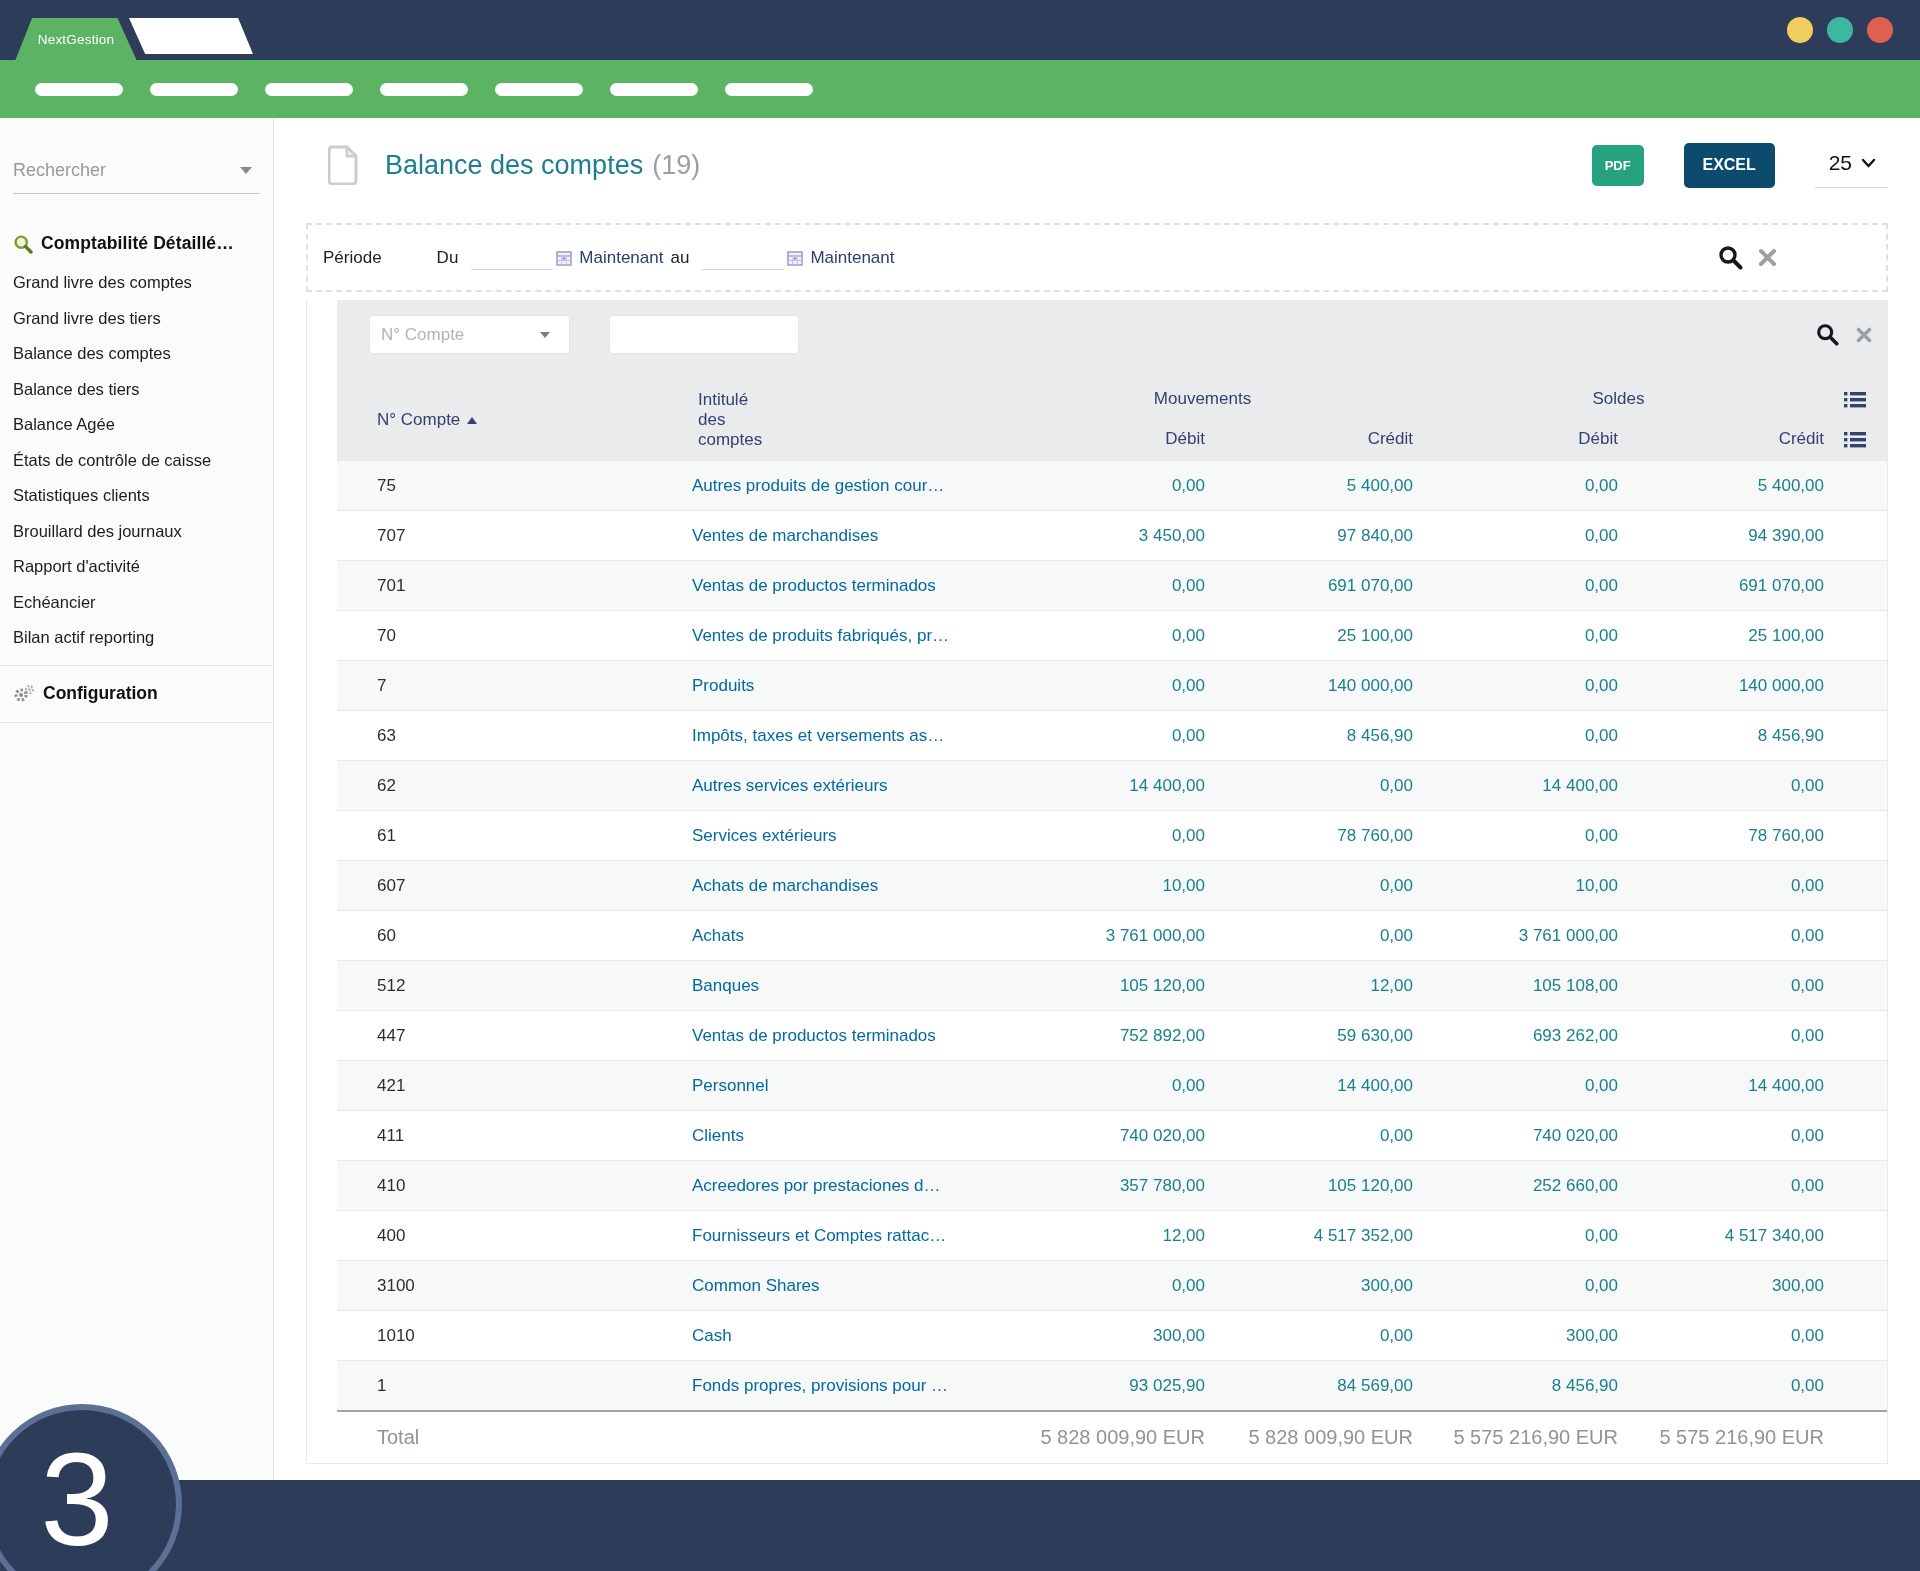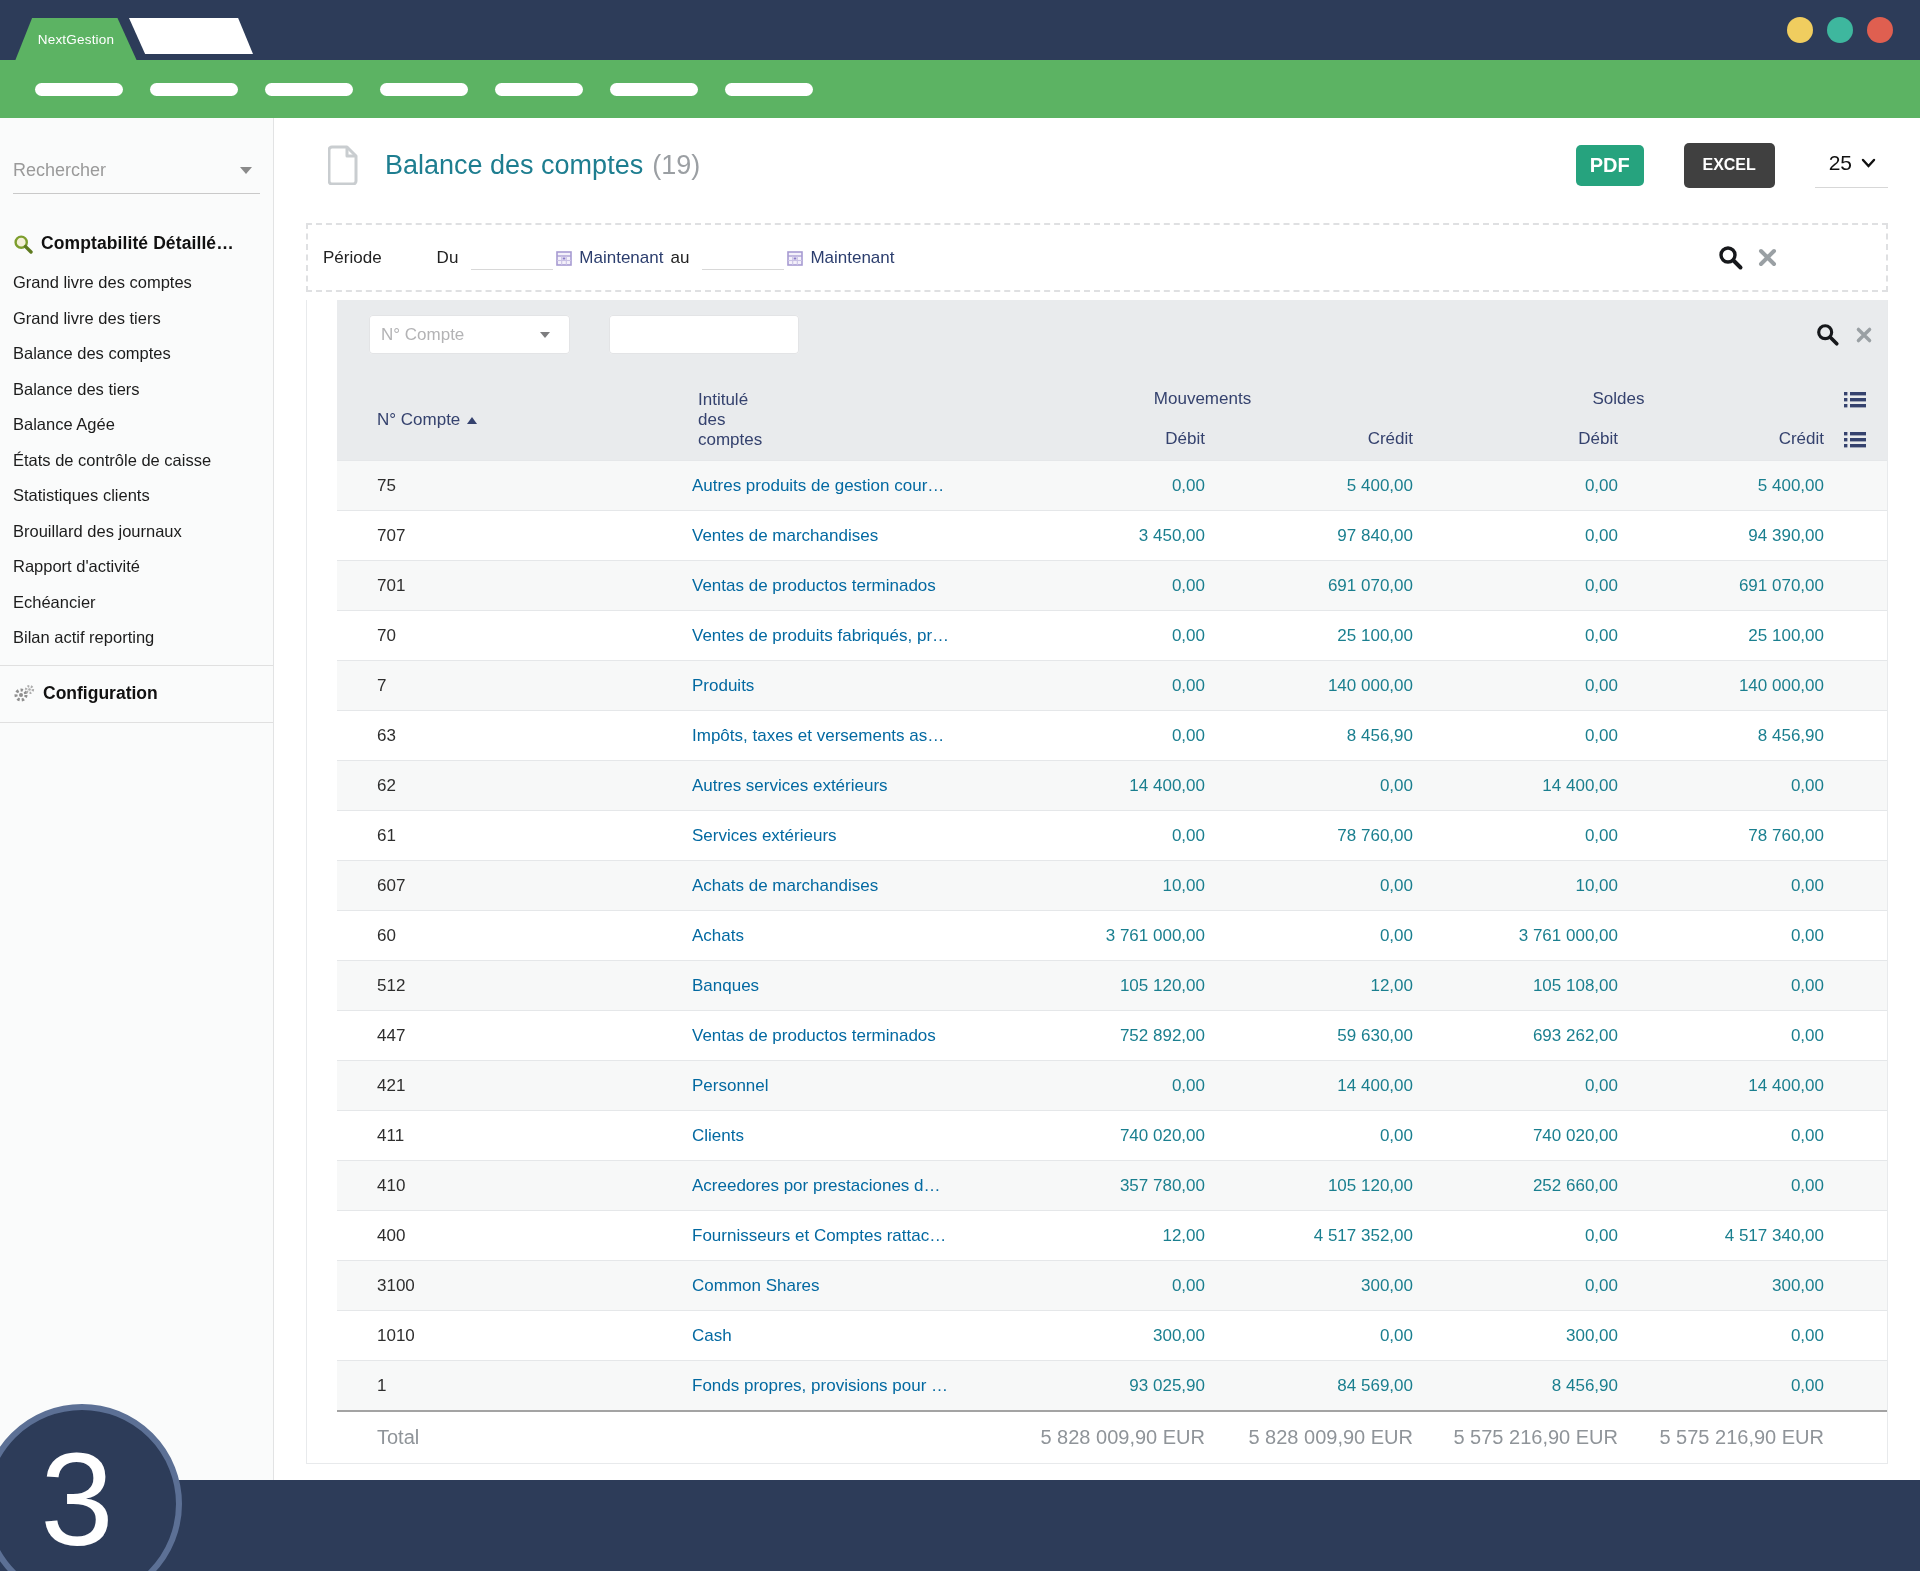--- a/index.html
+++ b/index.html
@@ -45,22 +45,22 @@
   .sb-config b { font-size:17.5px; color:#111; }
 
   
   .content { padding-left:31px; padding-right:32px; }
   .title-row { display:flex; align-items:center; margin-top:25px; height:44px; }
   .title-row .doc { margin-left:22px; }
   .page-title { color:#1e7e90; font-size:27px; margin-left:26px; }
   .page-count { color:#9b9fa3; font-size:27px; margin-left:9px; }
   .btn { border:none; border-radius:5px; color:#fff; font-weight:bold; cursor:pointer;
          font-family:"Liberation Sans",sans-serif; }
-  .btn-pdf { background:#26a37e; width:68px; height:41px; font-size:20px; margin-left:auto; }
-  .btn-excel { background:#404040; width:91px; height:45px; font-size:16px; margin-left:40px; }
+  .btn-pdf { background:#26a37e; width:52px; height:41px; font-size:13px; margin-left:auto; }
+  .btn-excel { background:#0c4a6e; width:91px; height:45px; font-size:16px; margin-left:40px; }
   .pagesize { display:flex; align-items:center; gap:9px; margin-left:40px; height:45px;
               border-bottom:1px solid #d7d7d7; padding:0 12px 4px 14px; cursor:pointer; }
   .pagesize span { font-size:21px; color:#111; }
 
   
   .periode { margin-top:36px; height:69px; border:2px dashed #dfe0e2; display:flex; align-items:center;
              padding-left:15px; font-size:17px; color:#222; }
   .lbl-du { margin-left:55px; }
   .p-input { width:82px; height:24px; border:none; border-bottom:1px solid #d8d8d8; margin-left:13px;
              background:transparent; }

